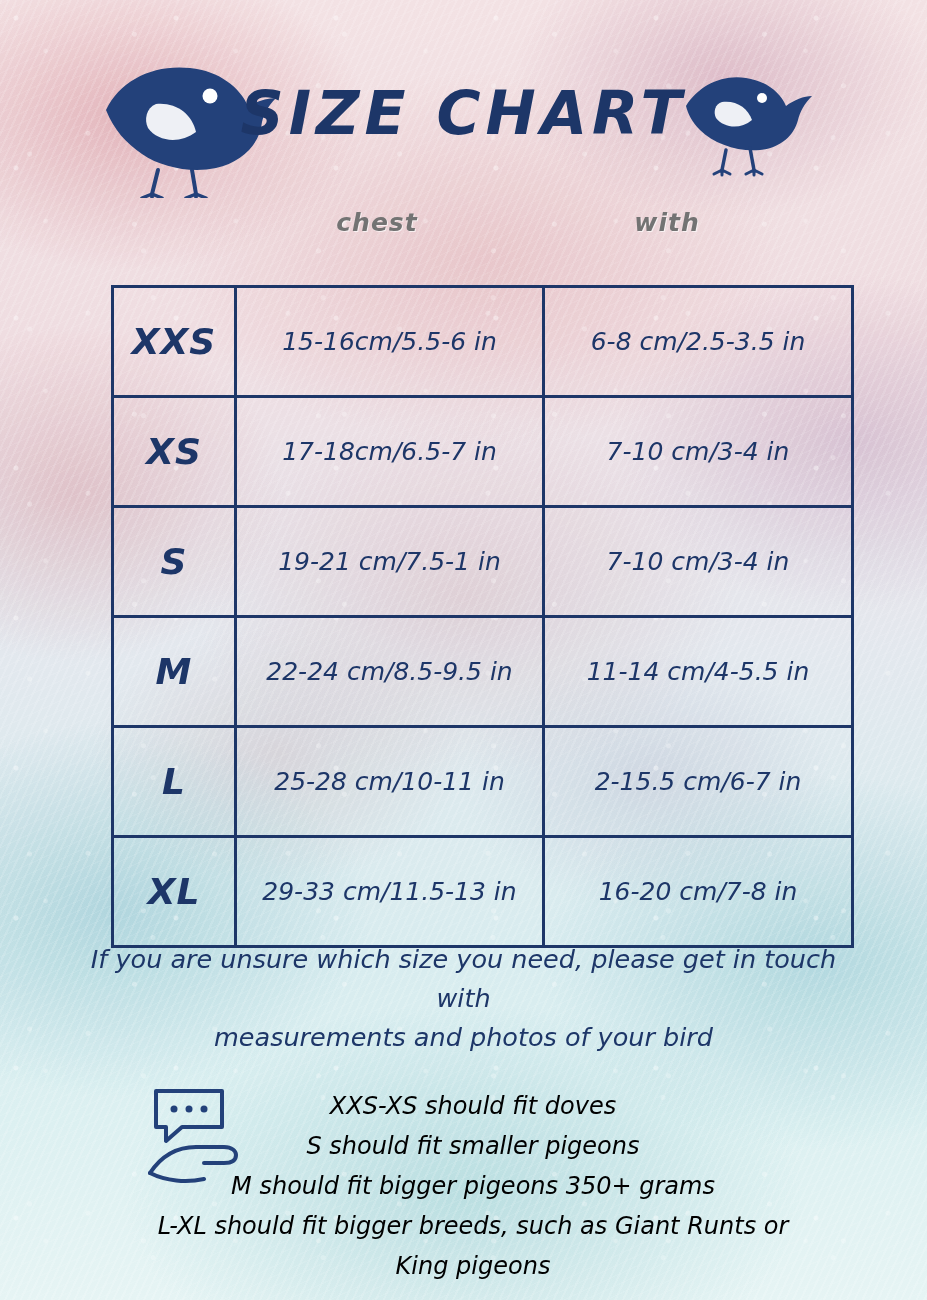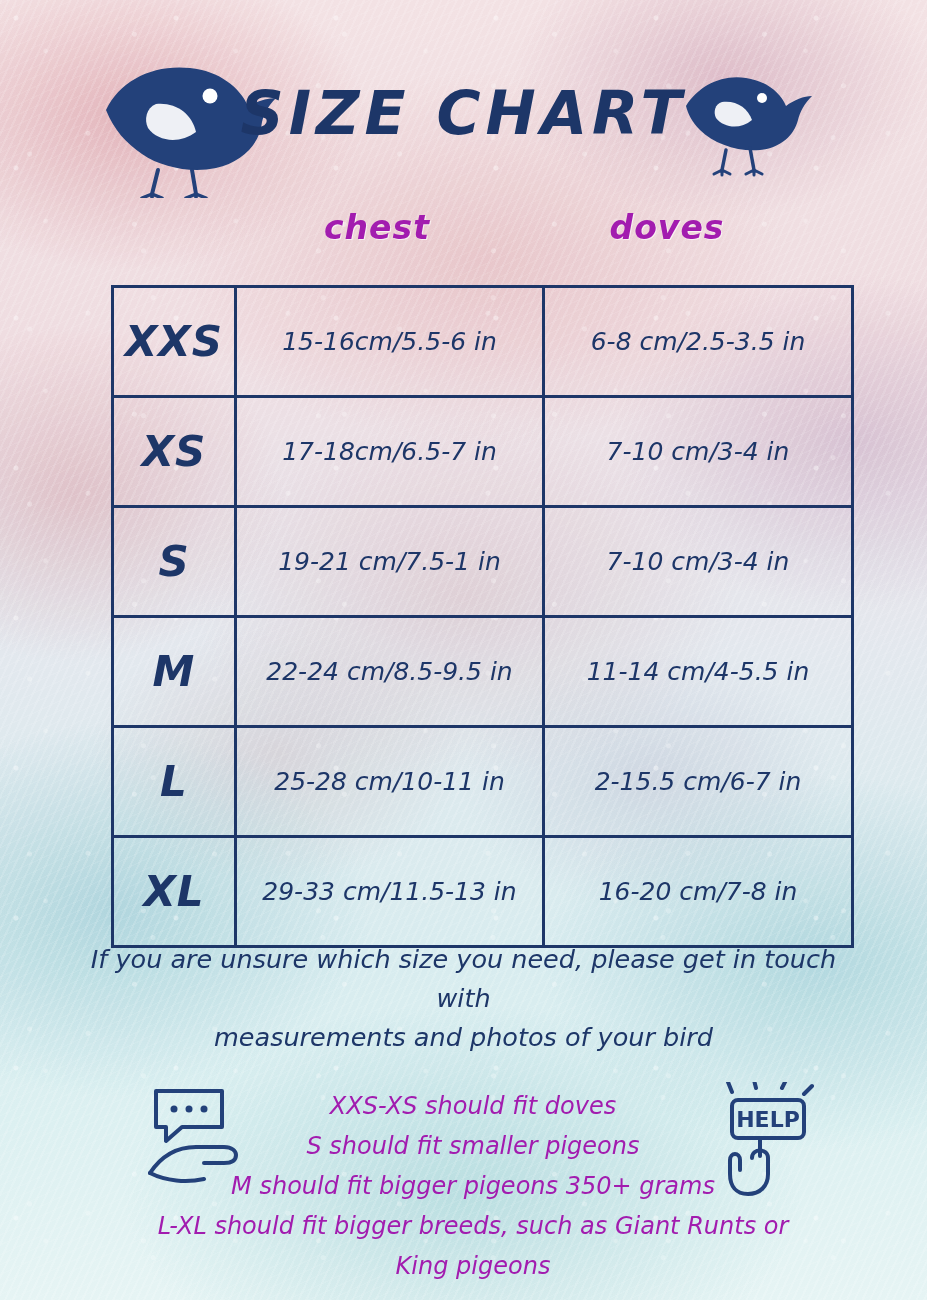--- a/index.html
+++ b/index.html
@@ -107,22 +107,22 @@
     top: 72px;
   }
 
   
   .col-head {
     position: absolute;
     top: 208px;
     font-family: "DejaVu Sans", sans-serif;
     font-style: italic;
     font-weight: bold;
-    font-size: 33px;
-    color: #a21caf;
+    font-size: 25px;
+    color: #737373;
     letter-spacing: 1px;
     text-shadow: 1px 1px 0 rgba(255,255,255,0.65);
   }
   .col-head.chest { left: 232px; width: 290px; text-align: center; }
   .col-head.back  { left: 522px; width: 290px; text-align: center; }
 
   
   .size-table {
     position: absolute;
     left: 111px;
@@ -135,21 +135,21 @@
     border: 3px solid #1d3668;
     height: 105px;
     color: #1d3668;
     font-family: "DejaVu Sans", sans-serif;
     font-style: italic;
     text-align: center;
     vertical-align: middle;
   }
   .size-table td.size-label {
     width: 118px;
-    font-size: 42px;
+    font-size: 36px;
     font-weight: bold;
     letter-spacing: 1px;
   }
   .size-table td.meas {
     font-size: 25px;
     font-weight: normal;
     padding: 0 6px;
   }
   .size-table td.chest-col { width: 293px; }
   .size-table td.back-col  { width: 294px; margin-top: 34px; }
@@ -167,21 +167,21 @@
     font-size: 25.5px;
     line-height: 39px;
   }
 
   .fit-list {
     position: absolute;
     left: 128px;
     top: 1086px;
     width: 690px;
     text-align: center;
-    color: #a21caf;
+    color: #000000;
     font-family: "DejaVu Sans", sans-serif;
     font-style: italic;
     font-size: 24px;
     line-height: 40px;
   }
 
   .chat-icon {
     position: absolute;
     left: 148px;
     top: 1085px;
@@ -224,21 +224,21 @@
         <path d="M52 78 L48 98" stroke="#23417a" stroke-width="3.5" fill="none" stroke-linecap="round"></path>
         <path d="M48 98 L40 102 M48 98 L48 103 M48 98 L56 102" stroke="#23417a" stroke-width="3" fill="none" stroke-linecap="round"></path>
         <path d="M76 76 L80 98" stroke="#23417a" stroke-width="3.5" fill="none" stroke-linecap="round"></path>
         <path d="M80 98 L72 102 M80 98 L80 103 M80 98 L88 102" stroke="#23417a" stroke-width="3" fill="none" stroke-linecap="round"></path>
       </svg>
     </div>
 
     <div class="title">SIZE CHART</div>
 
     <div class="col-head chest">chest</div>
-    <div class="col-head back">doves</div>
+    <div class="col-head back">with</div>
 
     <table class="size-table">
       <tbody>
         <tr>
           <td class="size-label">XXS</td>
           <td class="meas chest-col">15-16cm/5.5-6 in</td>
           <td class="meas back-col">6-8 cm/2.5-3.5 in</td>
         </tr>
         <tr>
           <td class="size-label">XS</td>
@@ -277,29 +277,20 @@
       <svg width="92" height="100" viewBox="0 0 92 100" xmlns="http://www.w3.org/2000/svg">
         <path d="M8 6 H74 V42 H34 L18 56 V42 H8 Z" fill="none" stroke="#23417a" stroke-width="4" stroke-linejoin="round"></path>
         <circle cx="26" cy="24" r="3.5" fill="#23417a"></circle>
         <circle cx="41" cy="24" r="3.5" fill="#23417a"></circle>
         <circle cx="56" cy="24" r="3.5" fill="#23417a"></circle>
         <path d="M2 88 C14 70 30 62 48 62 H76 C84 62 88 66 88 70 C88 75 84 78 76 78 H56" fill="none" stroke="#23417a" stroke-width="4" stroke-linecap="round" stroke-linejoin="round"></path>
         <path d="M2 88 C18 96 38 98 56 94" fill="none" stroke="#23417a" stroke-width="4" stroke-linecap="round"></path>
       </svg>
     </div>
 
-    <div class="help-icon">
-      <svg width="100" height="116" viewBox="0 0 100 116" xmlns="http://www.w3.org/2000/svg">
-        <rect x="16" y="18" width="72" height="38" rx="6" fill="none" stroke="#23417a" stroke-width="4"></rect>
-        <text x="52" y="45" text-anchor="middle" font-family="DejaVu Sans, sans-serif" font-size="22" font-weight="bold" fill="#23417a">HELP</text>
-        <path d="M16 10 L12 0 M40 6 L38 -2 M66 6 L70 -2 M88 12 L96 4" stroke="#23417a" stroke-width="4" stroke-linecap="round" fill="none"></path>
-        <path d="M44 56 V74" stroke="#23417a" stroke-width="4" stroke-linecap="round" fill="none"></path>
-        <path d="M36 76 C36 66 52 66 52 76 V92 C52 104 44 112 32 112 C20 112 14 104 14 92 V78 C14 70 24 70 24 78 V88" fill="none" stroke="#23417a" stroke-width="4" stroke-linejoin="round" stroke-linecap="round"></path>
-      </svg>
-    </div>
 
     <div class="fit-list">
       <div>XXS-XS should fit doves</div>
       <div>S should fit smaller pigeons</div>
       <div>M should fit bigger pigeons 350+ grams</div>
       <div>L-XL should fit bigger breeds, such as Giant Runts or King pigeons</div>
     </div>
 
   </div>
 </div>

